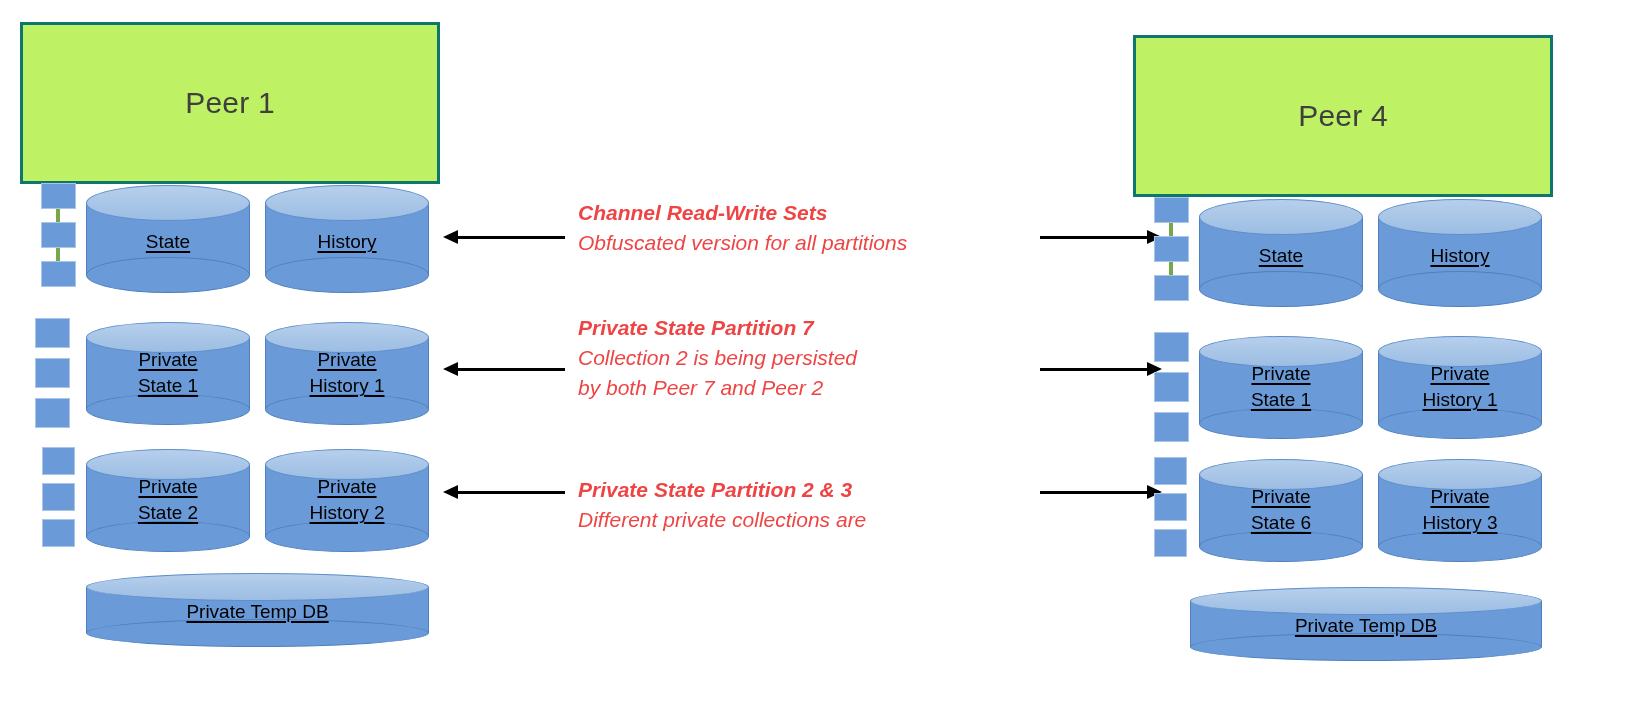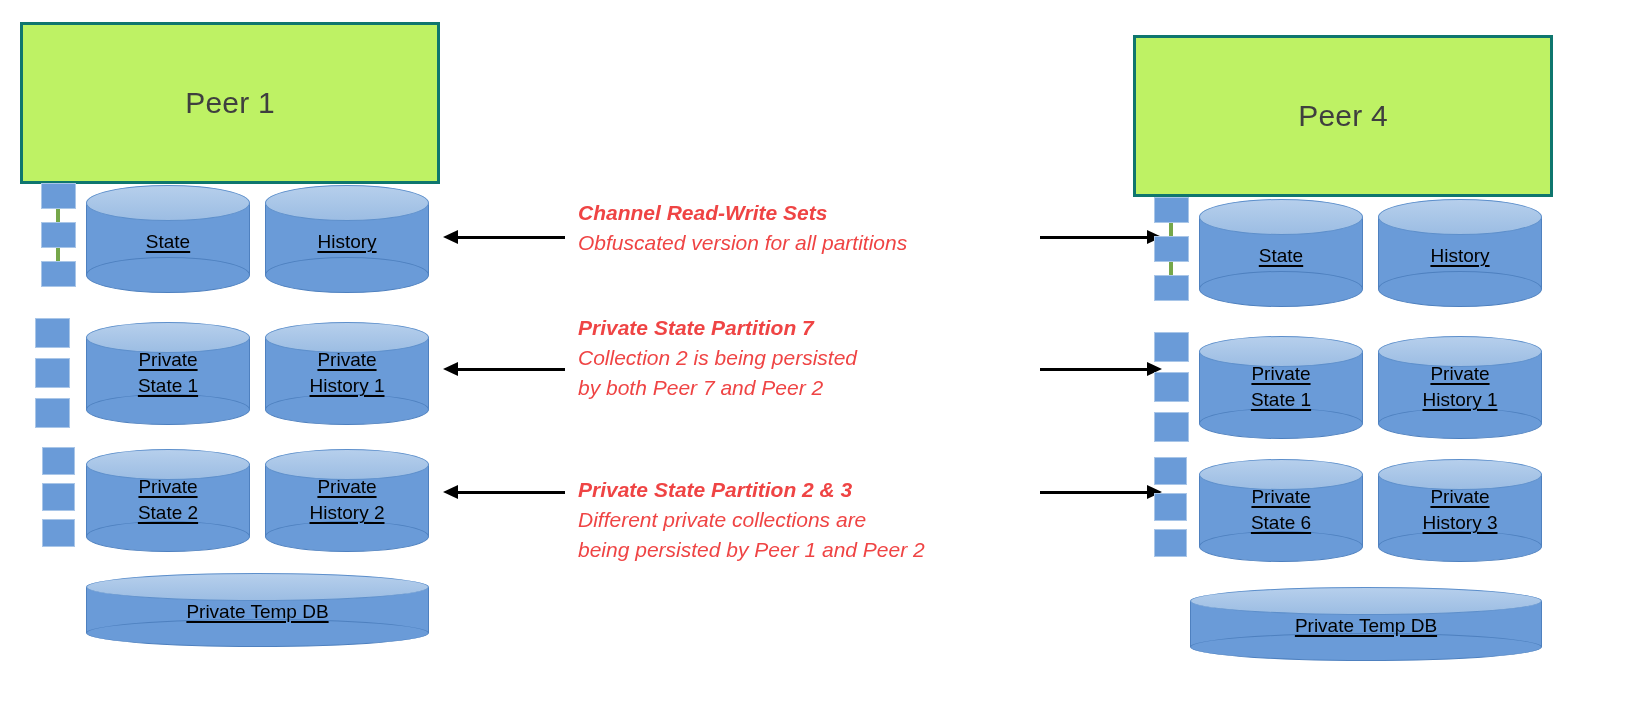--- a/index.html
+++ b/index.html
@@ -232,21 +232,20 @@
     <div class="shaft"></div>
   </div>
   <div class="arrow right" style="left:1040px;top:485px;width:122px;">
     <div class="shaft"></div>
     <div class="head"></div>
   </div>
 
   <div class="note" style="left:578px;top:475px;">
     <div class="hd">Private State Partition 2 &amp; 3</div>
     <div class="ln">Different private collections are</div>
-    <div class="ln">being persisted by Peer 1 and Peer 2</div>
   </div>
 
   <div class="peer-panel" style="left:1133px;top:35px;width:414px;height:156px;">
     <div class="peer-title">Peer 4</div>
   </div>
 
   <div class="chain" style="left:1154px;top:197px;width:38px;height:105px;">
     <div class="blk" style="left:0;top:0;width:35px;height:26px;"></div>
     <div class="lnk" style="left:15px;top:26px;height:13px;"></div>
     <div class="blk" style="left:0;top:39px;width:35px;height:26px;"></div>

